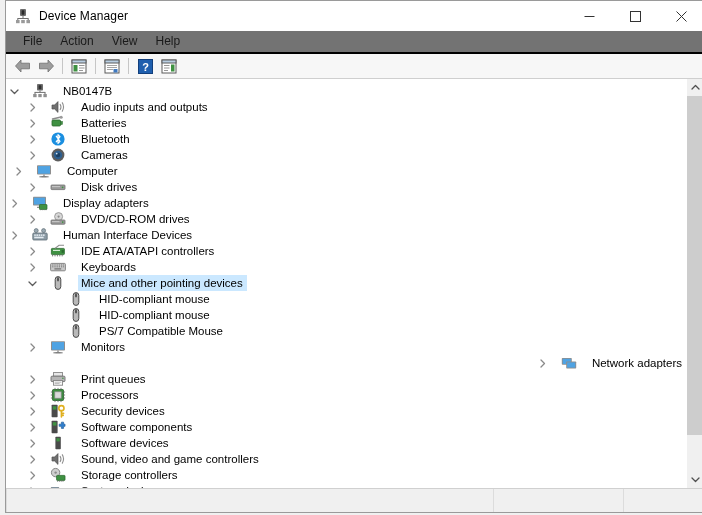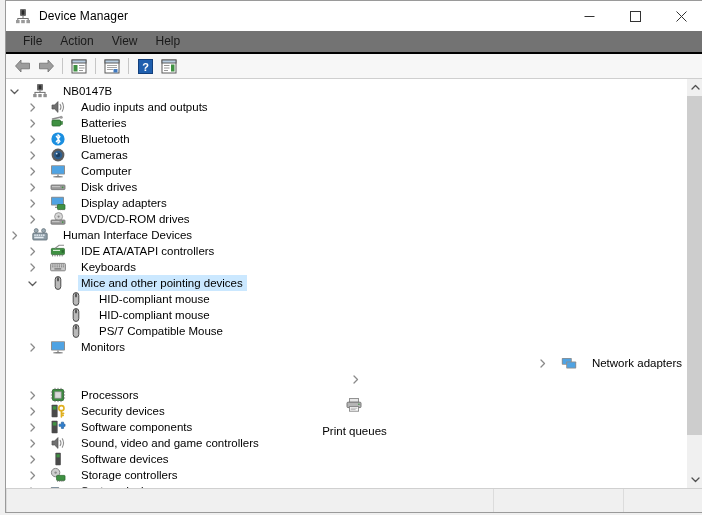--- a/index.html
+++ b/index.html
@@ -381,21 +381,21 @@
             <span class="ico">
               <svg width="16" height="16" viewBox="0 0 16 16">
                 <circle cx="8" cy="8" r="6.4" fill="#5d5d5d"></circle>
                 <circle cx="8" cy="8" r="4.3" fill="#2e5f8f"></circle>
                 <circle cx="8" cy="8" r="2.3" fill="#1b3f63"></circle>
                 <circle cx="6.7" cy="6.6" r="0.9" fill="#cfe4f5"></circle>
               </svg>
             </span>
             <span class="label">Cameras</span>
           </div>
-          <div class="row" style="padding-left: 18px;">
+          <div class="row" style="padding-left: 4px;">
             <span class="twisty">
               <svg width="7" height="9" viewBox="0 0 7 9">
                 <path d="M2 1 L5.5 4.5 L2 8" fill="none" stroke="#8a8a8a" stroke-width="1.3" stroke-linecap="round" stroke-linejoin="round"></path>
               </svg>
             </span>
             <span class="ico">
               <svg width="16" height="16" viewBox="0 0 16 16">
                 <rect x="1" y="2.2" width="14" height="9.4" rx="0.8" fill="#8e8e8e"></rect>
                 <rect x="2" y="3.1" width="12" height="7.6" fill="#4fa3e3"></rect>
                 <path d="M5.5 13.6 H10.5 M8 11.6 V13.6" stroke="#8e8e8e" stroke-width="1.4"></path>
@@ -412,21 +412,21 @@
             </span>
             <span class="ico">
               <svg width="16" height="16" viewBox="0 0 16 16">
                 <rect x="1" y="6" width="14" height="4.6" rx="0.8" fill="#9b9b9b" stroke="#6e6e6e" stroke-width="0.8"></rect>
                 <rect x="2" y="7.2" width="8" height="0.9" fill="#cfcfcf"></rect>
                 <circle cx="12.6" cy="8.3" r="0.9" fill="#3f9142"></circle>
               </svg>
             </span>
             <span class="label">Disk drives</span>
           </div>
-          <div class="row" style="padding-left: 18px;">
+          <div class="row" style="">
             <span class="twisty">
               <svg width="7" height="9" viewBox="0 0 7 9">
                 <path d="M2 1 L5.5 4.5 L2 8" fill="none" stroke="#8a8a8a" stroke-width="1.3" stroke-linecap="round" stroke-linejoin="round"></path>
               </svg>
             </span>
             <span class="ico">
               <svg width="16" height="16" viewBox="0 0 16 16">
                 <rect x="1" y="1.8" width="13" height="8.6" rx="0.7" fill="#8e8e8e"></rect>
                 <rect x="1.9" y="2.7" width="11.2" height="6.8" fill="#4fa3e3"></rect>
                 <path d="M5 12.4 H10 M7.5 10.4 V12.4" stroke="#8e8e8e" stroke-width="1.3"></path>
@@ -581,21 +581,21 @@
             <span class="ico">
               <svg width="16" height="16" viewBox="0 0 16 16">
                 <rect x="0.8" y="3" width="10" height="6.8" rx="0.7" fill="#8e8e8e"></rect>
                 <rect x="1.7" y="3.8" width="8.2" height="5.2" fill="#4fa3e3"></rect>
                 <rect x="5.2" y="6.6" width="10" height="6.8" rx="0.7" fill="#8e8e8e"></rect>
                 <rect x="6.1" y="7.4" width="8.2" height="5.2" fill="#4fa3e3"></rect>
               </svg>
             </span>
             <span class="label">Network adapters</span>
           </div>
-          <div class="row" style="padding-left: 18px; flex-direction: column;">
+          <div class="row" style="padding-left: 18px;">
             <span class="twisty">
               <svg width="7" height="9" viewBox="0 0 7 9">
                 <path d="M2 1 L5.5 4.5 L2 8" fill="none" stroke="#8a8a8a" stroke-width="1.3" stroke-linecap="round" stroke-linejoin="round"></path>
               </svg>
             </span>
             <span class="ico">
               <svg width="16" height="16" viewBox="0 0 16 16">
                 <rect x="3.4" y="1.6" width="9.2" height="3.6" fill="#e7e7e7" stroke="#7a7a7a" stroke-width="0.8"></rect>
                 <rect x="1" y="5.2" width="14" height="5.4" rx="1" fill="#b5b5b5" stroke="#6e6e6e" stroke-width="0.9"></rect>
                 <rect x="3.4" y="9.6" width="9.2" height="4.6" fill="#fbfbfb" stroke="#7a7a7a" stroke-width="0.8"></rect>
@@ -653,40 +653,40 @@
             <span class="label">Software components</span>
           </div>
           <div class="row" style="padding-left: 18px;">
             <span class="twisty">
               <svg width="7" height="9" viewBox="0 0 7 9">
                 <path d="M2 1 L5.5 4.5 L2 8" fill="none" stroke="#8a8a8a" stroke-width="1.3" stroke-linecap="round" stroke-linejoin="round"></path>
               </svg>
             </span>
             <span class="ico">
               <svg width="16" height="16" viewBox="0 0 16 16">
+                <rect x="5.4" y="1.8" width="5.4" height="12.4" rx="0.7" fill="#4a4a4a"></rect>
+                <rect x="6.5" y="3.2" width="3.2" height="3.2" fill="#3f9142"></rect>
+              </svg>
+            </span>
+            <span class="label">Software devices</span>
+          </div>
+          <div class="row" style="padding-left: 18px;">
+            <span class="twisty">
+              <svg width="7" height="9" viewBox="0 0 7 9">
+                <path d="M2 1 L5.5 4.5 L2 8" fill="none" stroke="#8a8a8a" stroke-width="1.3" stroke-linecap="round" stroke-linejoin="round"></path>
+              </svg>
+            </span>
+            <span class="ico">
+              <svg width="16" height="16" viewBox="0 0 16 16">
                 <path d="M2 6 H4.6 L8 2.6 V13.4 L4.6 10 H2 Z" fill="#707070" stroke="#4d4d4d" stroke-width="0.7" stroke-linejoin="round"></path>
                 <path d="M10 5 Q12 8 10 11" fill="none" stroke="#909090" stroke-width="1.1"></path>
                 <path d="M12.1 3.4 Q15 8 12.1 12.6" fill="none" stroke="#909090" stroke-width="1.1"></path>
               </svg>
             </span>
             <span class="label">Sound, video and game controllers</span>
-          </div>
-          <div class="row" style="padding-left: 18px;">
-            <span class="twisty">
-              <svg width="7" height="9" viewBox="0 0 7 9">
-                <path d="M2 1 L5.5 4.5 L2 8" fill="none" stroke="#8a8a8a" stroke-width="1.3" stroke-linecap="round" stroke-linejoin="round"></path>
-              </svg>
-            </span>
-            <span class="ico">
-              <svg width="16" height="16" viewBox="0 0 16 16">
-                <rect x="5.4" y="1.8" width="5.4" height="12.4" rx="0.7" fill="#4a4a4a"></rect>
-                <rect x="6.5" y="3.2" width="3.2" height="3.2" fill="#3f9142"></rect>
-              </svg>
-            </span>
-            <span class="label">Software devices</span>
           </div>
           <div class="row" style="padding-left: 18px;">
             <span class="twisty">
               <svg width="7" height="9" viewBox="0 0 7 9">
                 <path d="M2 1 L5.5 4.5 L2 8" fill="none" stroke="#8a8a8a" stroke-width="1.3" stroke-linecap="round" stroke-linejoin="round"></path>
               </svg>
             </span>
             <span class="ico">
               <svg width="16" height="16" viewBox="0 0 16 16">
                 <circle cx="5.6" cy="5.6" r="4.2" fill="#cfcfcf" stroke="#7a7a7a" stroke-width="0.9"></circle>

